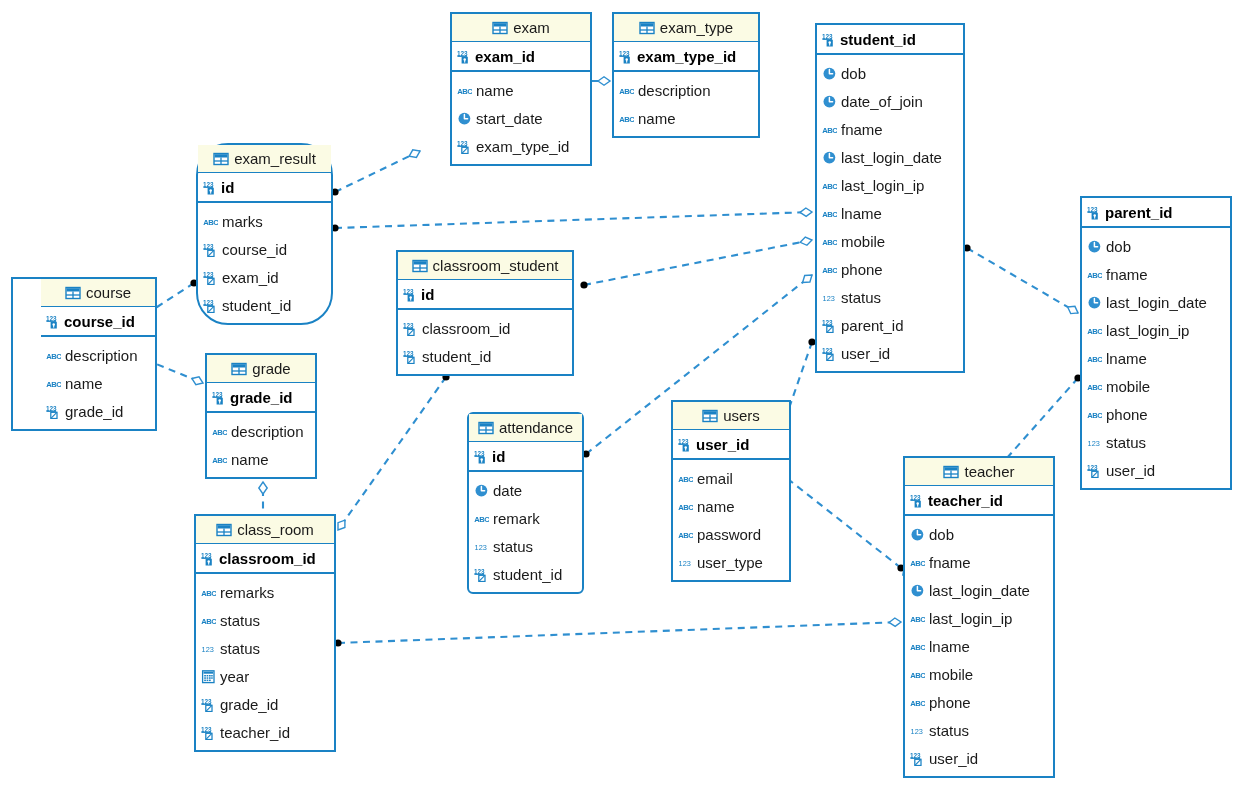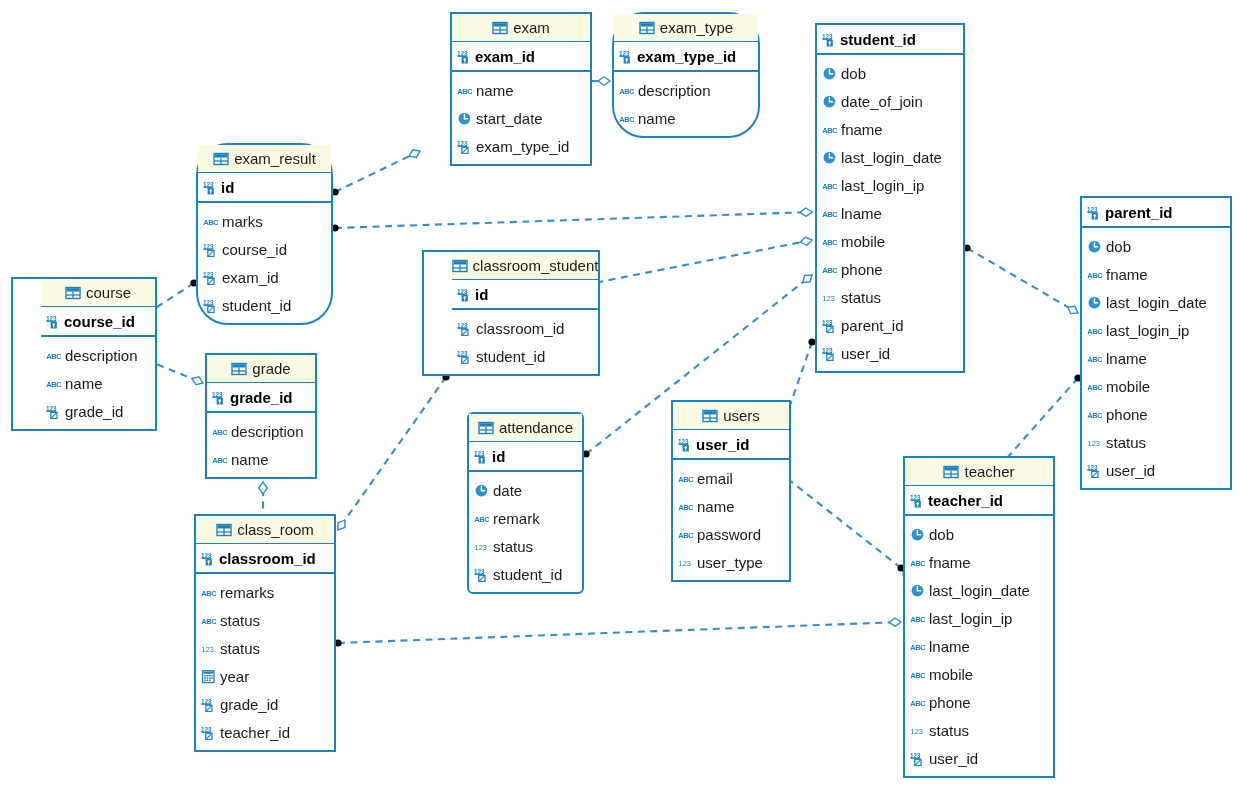--- a/index.html
+++ b/index.html
@@ -212,21 +212,21 @@
               <text x="0" y="6.6" font-family="Liberation Sans, sans-serif" font-size="6.4" font-weight="bold" fill="#1a82c4">123</text>
               <line x1="0.4" y1="7.4" x2="10.2" y2="7.4" stroke="#1a82c4" stroke-width="1"></line>
               <rect x="4.8" y="8.3" width="6.2" height="6.2" fill="none" stroke="#1a82c4" stroke-width="1.25"></rect>
               <line x1="5.2" y1="14.1" x2="10.6" y2="8.7" stroke="#1a82c4" stroke-width="1.1"></line>
             </svg>
           </span>
           <span class="lbl">exam_type_id</span>
         </div>
       </div>
     </div>
-    <div class="table-box" style="left: 612px; top: 12px; width: 148px; border-radius: 32px;">
+    <div class="table-box" style="left: 612px; top: 12px; width: 148px;">
       <div class="tbl-header">
         <span class="ico ico-table">
           <svg viewBox="0 0 16 16">
             <rect x="1" y="2.5" width="14" height="11" fill="#ffffff" stroke="#1a82c4" stroke-width="1.4"></rect>
             <rect x="1.7" y="3.2" width="12.6" height="3.3" fill="#1a82c4"></rect>
             <line x1="8" y1="6.5" x2="8" y2="13.5" stroke="#1a82c4" stroke-width="1.3"></line>
             <line x1="1" y1="10" x2="15" y2="10" stroke="#1a82c4" stroke-width="1.3"></line>
           </svg>
         </span>
         <span class="lbl">exam_type</span>
@@ -529,21 +529,21 @@
               <text x="0" y="6.6" font-family="Liberation Sans, sans-serif" font-size="6.4" font-weight="bold" fill="#1a82c4">123</text>
               <line x1="0.4" y1="7.4" x2="10.2" y2="7.4" stroke="#1a82c4" stroke-width="1"></line>
               <rect x="4.8" y="8.3" width="6.2" height="6.2" fill="none" stroke="#1a82c4" stroke-width="1.25"></rect>
               <line x1="5.2" y1="14.1" x2="10.6" y2="8.7" stroke="#1a82c4" stroke-width="1.1"></line>
             </svg>
           </span>
           <span class="lbl">user_id</span>
         </div>
       </div>
     </div>
-    <div class="table-box" style="left: 422px; top: 250px; width: 178px; padding-left: 28px;">
+    <div class="table-box" style="left: 396px; top: 250px; width: 178px;">
       <div class="tbl-header">
         <span class="ico ico-table">
           <svg viewBox="0 0 16 16">
             <rect x="1" y="2.5" width="14" height="11" fill="#ffffff" stroke="#1a82c4" stroke-width="1.4"></rect>
             <rect x="1.7" y="3.2" width="12.6" height="3.3" fill="#1a82c4"></rect>
             <line x1="8" y1="6.5" x2="8" y2="13.5" stroke="#1a82c4" stroke-width="1.3"></line>
             <line x1="1" y1="10" x2="15" y2="10" stroke="#1a82c4" stroke-width="1.3"></line>
           </svg>
         </span>
         <span class="lbl">classroom_student</span>

